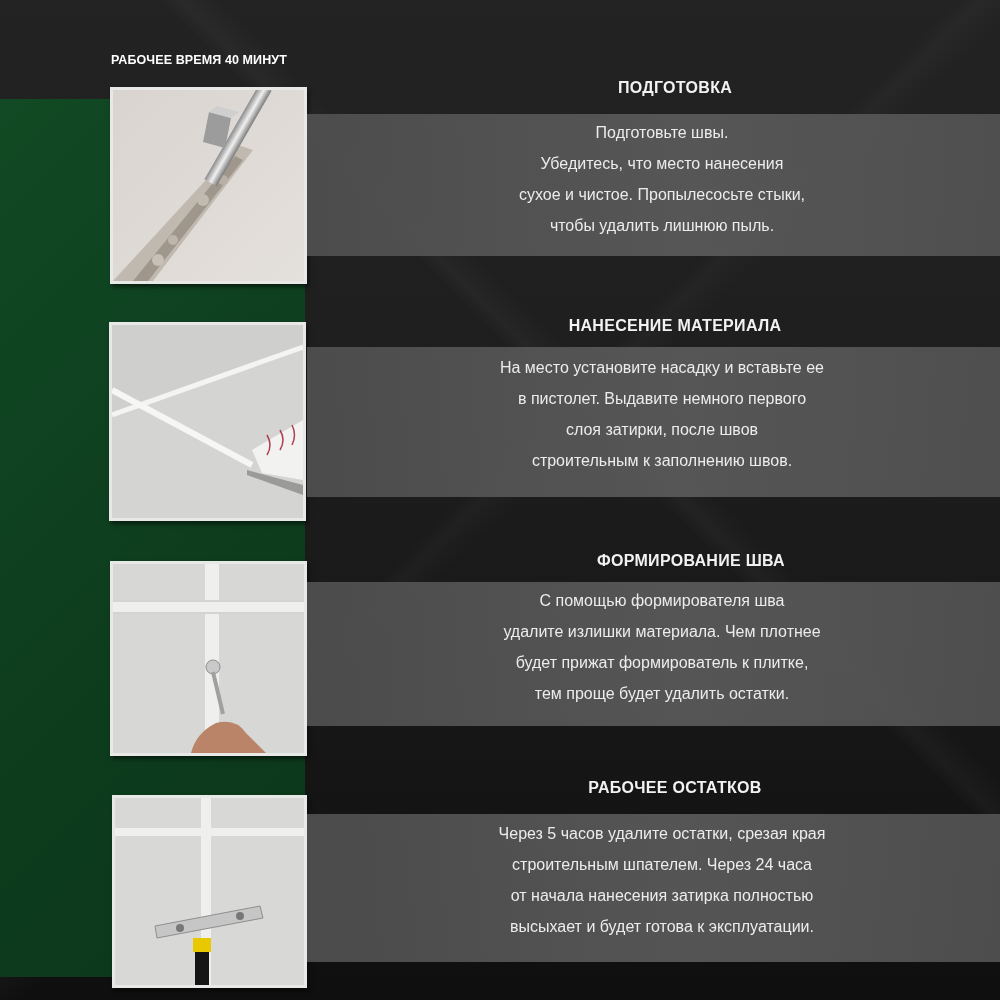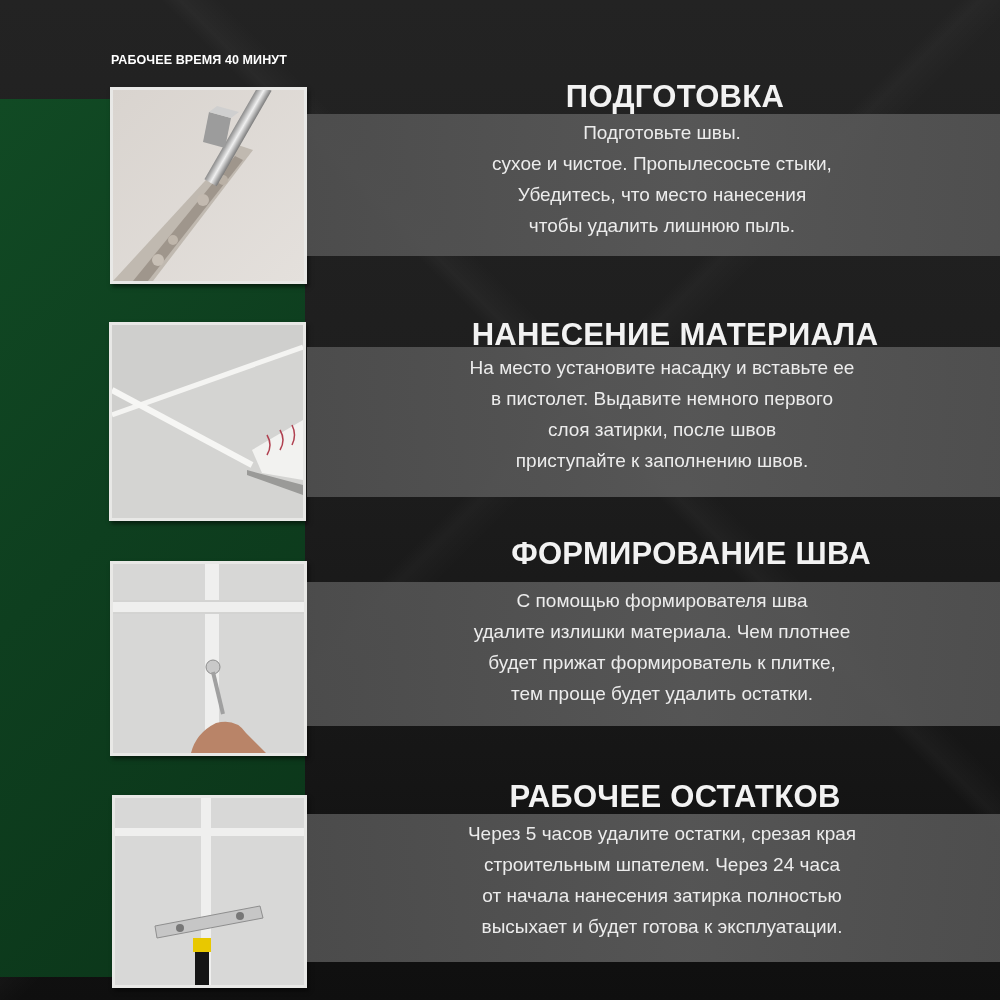--- a/index.html
+++ b/index.html
@@ -27,27 +27,27 @@
       border:3px solid #e8e8e6; box-sizing:border-box;
       box-shadow: 2px 3px 4px rgba(0,0,0,0.5);
       overflow:hidden;
     }
     .band {
       position:absolute; left:307px; right:0;
       background: linear-gradient(90deg, rgba(80,80,80,0.92) 0%, rgba(92,92,92,0.9) 55%, rgba(84,84,84,0.9) 100%);
     }
     .section-title {
       position:absolute; left:307px; right:0; text-align:center;
-      color:#f2f2f2; font-weight:bold; font-size:31px; letter-spacing:0.3px;
+      color:#f2f2f2; font-weight:bold; font-size:16px; letter-spacing:0.3px;
       font-family: "Liberation Sans", sans-serif;
       margin-left: 43px;
     }
     .section-body {
       position:absolute; left:318px; right:0; text-align:center;
-      color:#ececec; font-size:19px; line-height:31px;
+      color:#ececec; font-size:16px; line-height:31px;
       font-family: "Liberation Sans", sans-serif;
       margin-left: 6px;
     }
     .section-body span { display:block; }
     svg { display:block; }
   </style>
 </head>
 <body>
 
 <div class="diag"></div>
@@ -77,59 +77,59 @@
       <circle cx="110" cy="90" r="5" fill="#bab1a6"></circle>
     <rect x="118" y="-10" width="14" height="110" fill="url(#rod)" transform="rotate(30 125 45)"></rect>
     <polygon points="96,22 118,28 112,58 90,52" fill="#9c9c9c"></polygon>
     <polygon points="96,22 104,16 126,22 118,28" fill="#cfcfcf"></polygon>
   </svg>
 </div>
 <div class="band" style="top:114px; height:142px;"></div>
 <div class="section-title" style="top:79px;">ПОДГОТОВКА</div>
 <div class="section-body" style="top:117px;">
   <span>Подготовьте швы.</span>
+  <span>Убедитесь, что место нанесения</span>
   <span>сухое и чистое. Пропылесосьте стыки,</span>
-  <span>Убедитесь, что место нанесения</span>
   <span>чтобы удалить лишнюю пыль.</span>
 </div>
 
 <div class="photo" style="left:109px; top:322px; width:197px; height:199px;">
   <svg width="191" height="193" viewBox="0 0 191 193">
     <rect width="191" height="193" fill="#d4d4d2"></rect>
     <polygon points="0,90 191,20 191,0 0,0" fill="#cfcfcd"></polygon>
     <line x1="0" y1="90" x2="191" y2="22" stroke="#f4f4f2" stroke-width="5"></line>
     <line x1="0" y1="65" x2="140" y2="140" stroke="#f6f6f4" stroke-width="6"></line>
     <polygon points="140,125 191,95 191,155 150,148" fill="#f2f2f0"></polygon>
     <path d="M155 110 q6 10 0 20 M168 105 q6 10 0 20 M180 100 q5 10 0 20" stroke="#b04050" stroke-width="1.5" fill="none"></path>
     <polygon points="135,145 191,160 191,170 135,150" fill="#9a9a98"></polygon>
   </svg>
 </div>
 <div class="band" style="top:347px; height:150px;"></div>
 <div class="section-title" style="top:317px;text-align:center;">НАНЕСЕНИЕ МАТЕРИАЛА</div>
 <div class="section-body" style="top:352px;">
   <span>На место установите насадку и вставьте ее</span>
   <span>в пистолет. Выдавите немного первого</span>
   <span>слоя затирки, после швов</span>
-  <span>приступайте к заполнению швов.</span>
+  <span>строительным к заполнению швов.</span>
 </div>
 
 <div class="photo" style="left:110px; top:561px; width:197px; height:195px;">
   <svg width="191" height="189" viewBox="0 0 191 189">
     <rect width="191" height="189" fill="#d7d7d6"></rect>
     <rect x="0" y="36" width="191" height="14" fill="#efefee"></rect>
     <rect x="92" y="0" width="14" height="189" fill="#efefee"></rect>
     <line x1="0" y1="37" x2="191" y2="37" stroke="#b8b8b6" stroke-width="1"></line>
     <line x1="0" y1="49" x2="191" y2="49" stroke="#b8b8b6" stroke-width="1"></line>
     <circle cx="100" cy="103" r="7" fill="#c9c9c9" stroke="#8d8d8d"></circle>
     <line x1="100" y1="108" x2="110" y2="150" stroke="#a0a0a0" stroke-width="4"></line>
     <path d="M78 189 q5 -20 25 -30 q20 -5 30 10 q10 10 20 20 z" fill="#b98468"></path>
   </svg>
 </div>
 <div class="band" style="top:582px; height:144px;"></div>
-<div class="section-title" style="top:536px;padding-left:32px;">ФОРМИРОВАНИЕ ШВА</div>
+<div class="section-title" style="top:552px;padding-left:32px;">ФОРМИРОВАНИЕ ШВА</div>
 <div class="section-body" style="top:585px;">
   <span>С помощью формирователя шва</span>
   <span>удалите излишки материала. Чем плотнее</span>
   <span>будет прижат формирователь к плитке,</span>
   <span>тем проще будет удалить остатки.</span>
 </div>
 
 <div class="photo" style="left:112px; top:795px; width:195px; height:193px;">
   <svg width="189" height="187" viewBox="0 0 189 187">
     <rect width="189" height="187" fill="#d8d8d7"></rect>

